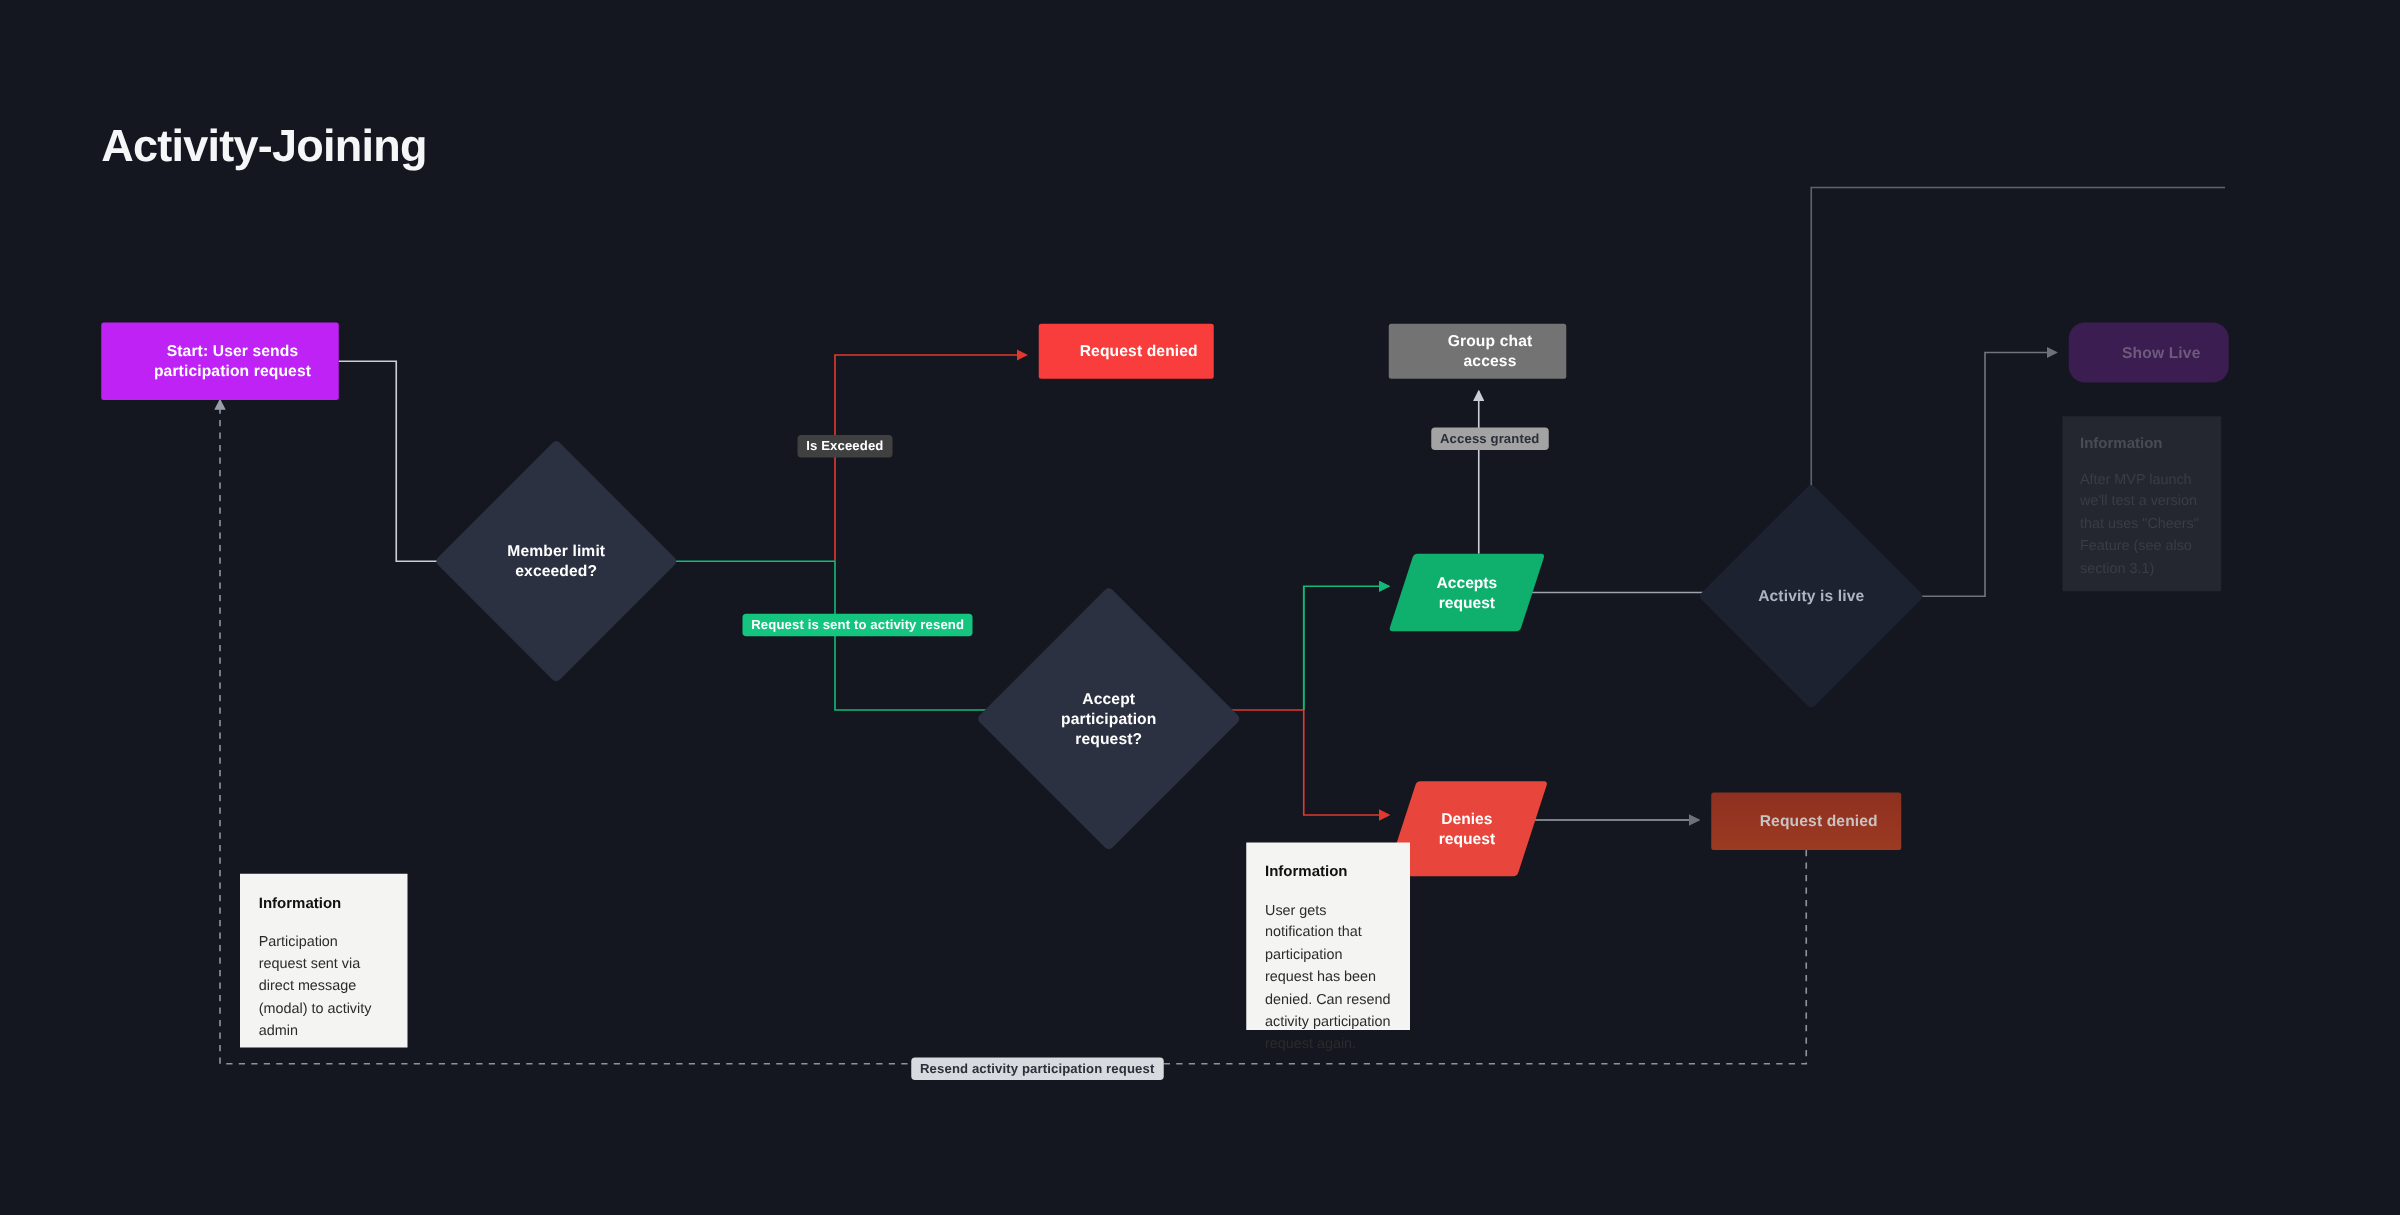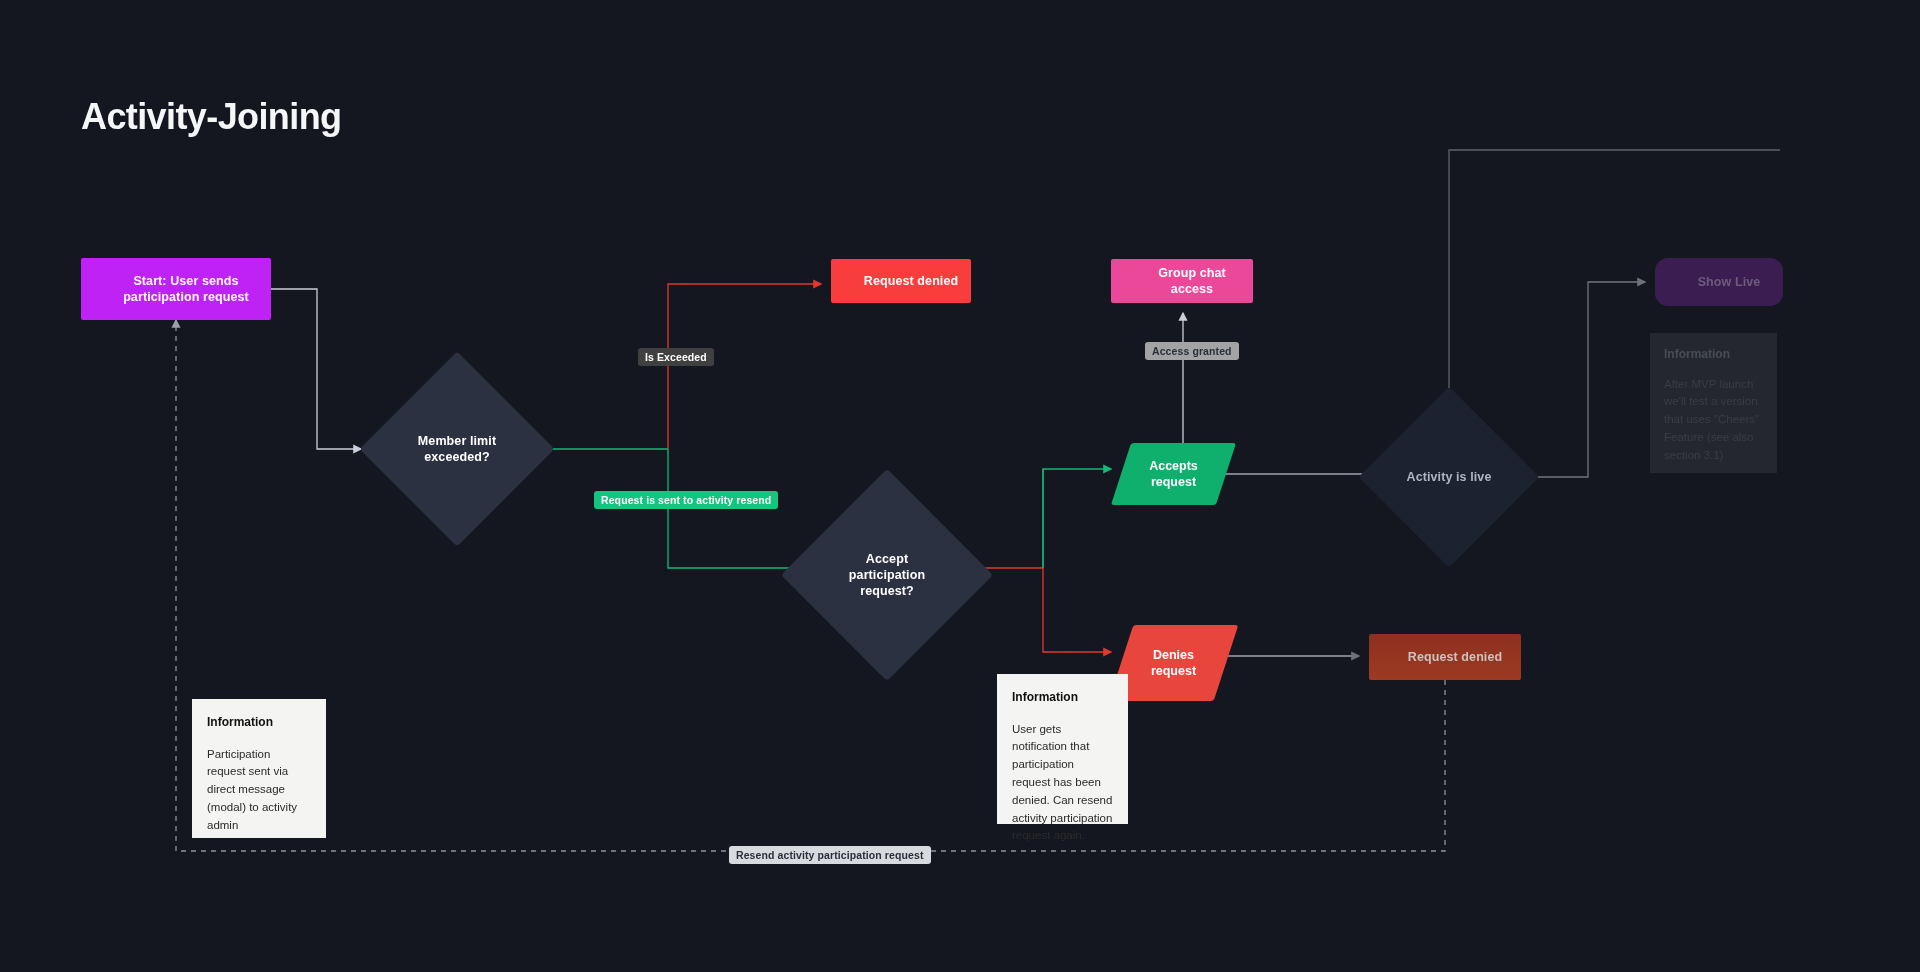--- a/index.html
+++ b/index.html
@@ -52,38 +52,38 @@
     line-height: 1.28;
     letter-spacing: 0.1px;
   }
   .node .lbl { padding: 0 8px; white-space: pre-line; }
 
   
   .rect { border-radius: 2px; padding-left: 20px; }
 
   .n-start       { left:81px;  top:258px; width:190px; height:62px;  background:#bf22f5; }
   .n-req-denied  { left:831px; top:259px; width:140px; height:44px;  background:#f93d3d; }
-  .n-groupchat   { left:1111px;top:259px; width:142px; height:44px;  background:#ec4899; }
+  .n-groupchat   { left:1111px;top:259px; width:142px; height:44px;  background:#737373; }
   .n-req-denied2 { left:1369px;top:634px; width:152px; height:46px;
                    background:linear-gradient(180deg,#8e3020 0%,#9c3a22 100%); color:#c8c3c1; }
   .n-showlive    { left:1655px;top:258px; width:128px; height:48px;
                    background:#3b1d52; color:#6d5b7c; border-radius:13px; overflow:hidden; }
 
   
   .diamond {
     display:flex; align-items:center; justify-content:center;
   }
   .diamond .shape {
     position:absolute; inset:0;
     background:#2b3140;
     transform: rotate(45deg);
     border-radius:4px;
   }
   .diamond .lbl { position:relative; z-index:2; }
-  .n-memberlimit { left:388px;  top:380px; width:138px; height:138px; }
+  .n-memberlimit { left:376px;  top:380px; width:138px; height:138px; }
   .n-accept      { left:812px;  top:500px; width:150px; height:150px; }
   .n-live        { left:1385px; top:413px; width:128px; height:128px; }
   .n-live .shape { background:#1d2230; }
   .n-live .lbl   { color:#aeb4c2; font-weight:600; }
 
   
   .para { position:absolute; }
   .para .shape {
     position:absolute; inset:0;
     transform: skewX(-18deg);

